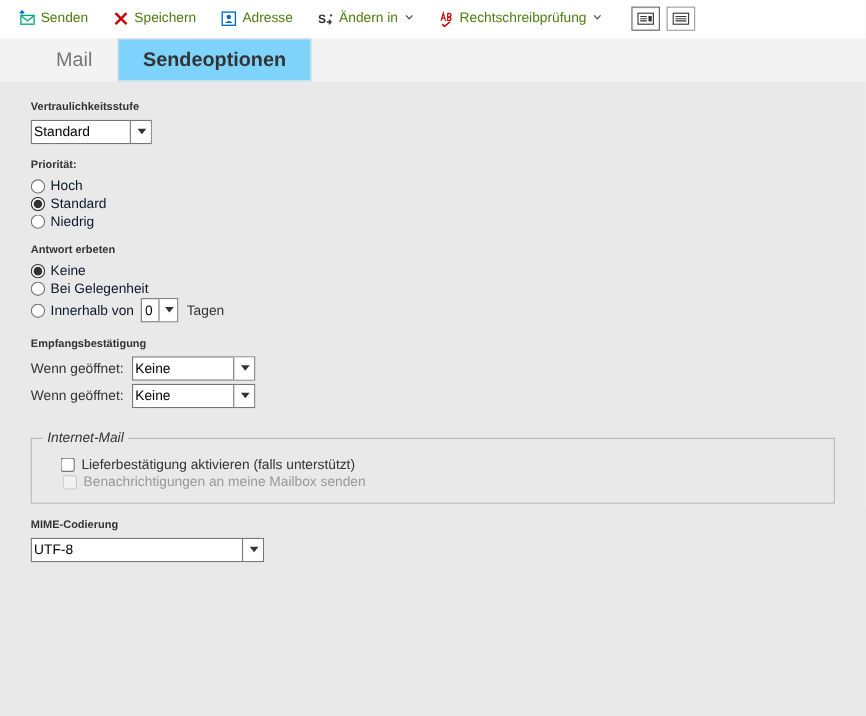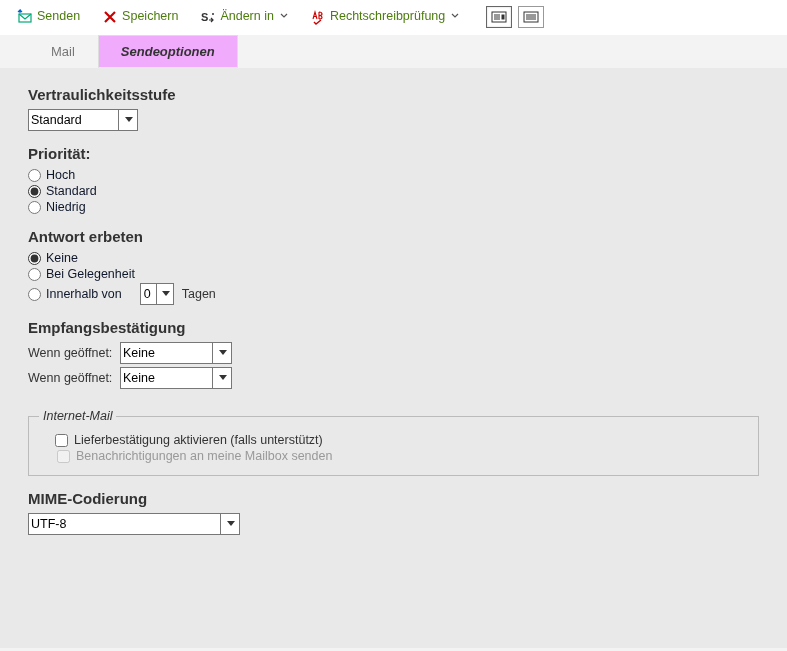--- a/index.html
+++ b/index.html
@@ -6,39 +6,39 @@
 body { font-family: "Segoe UI", Arial, sans-serif; font-size: 12.5px; background: #f3f3f3; color: #333; width: 787px; height: 651px; overflow: hidden; }
 
 .toolbar { display: flex; align-items: center; padding: 4px 8px; background: #fff; gap: 4px; border-bottom: 1px solid #fff; }
 .tb-btn { display: flex; gap: 4px; padding: 4px 8px; cursor: pointer; border: 1px solid transparent; background: transparent; font-size: 12.5px; color: #4d7c0f; }
 .tb-icon { width: 16px; height: 16px; display: flex; align-items: center; justify-content: center; }
 .tb-drop { width: 8px; height: 8px; margin-left: 2px; }
 .tb-view { border: 1px solid #999; padding: 2px 4px; margin-left: 2px; }
 .tb-view.active { background: #fff; border: 1px solid #666; box-shadow: inset 0 0 2px rgba(0,0,0,0.2); }
 
 .tabbar { display: flex; padding: 0 28px; background: #f3f3f3; position: relative; top: 0; }
-.tab { padding: 8px 22px; color: #777; cursor: pointer; border: 1px solid transparent; border-bottom: none; background: transparent; font-size: 13px; text-align: center; }
-.tab.active { background: #f0abfc; color: #333; font-weight: 600; border: 1px solid #ddd; border-bottom: 1px solid #e9e9e9; font-style: italic; }
+.tab { padding: 8px 22px; color: #777; cursor: pointer; border: 1px solid transparent; border-bottom: none; background: transparent; font-size: 18px; text-align: center; }
+.tab.active { background: #7dd3fc; color: #333; font-weight: 600; border: 1px solid #ddd; border-bottom: 1px solid #e9e9e9; }
 
 .panel { padding: 12px 28px 28px 28px; background: #e9e9e9; height: 580px; }
 
-.section-label { font-weight: 600; color: #333; margin-top: 14px; margin-bottom: 6px; font-size: 15px; }
+.section-label { font-weight: 600; color: #333; margin-top: 14px; margin-bottom: 6px; font-size: 10px; }
 .section-label.first { margin-top: 6px; }
 
 .sel { border: 1px solid #777; background: #fff; font-size: 12.5px; height: 22px; padding: 1px 2px; appearance: none; }
 .sel-wrap { position: relative; display: inline-block; }
 .sel-wrap::after { content: ""; position: absolute; right: 1px; top: 1px; bottom: 1px; width: 18px; background: #fff; border-left: 1px solid #777; pointer-events: none; }
 .sel-wrap::before { content: ""; position: absolute; right: 5px; top: 8px; width: 0; height: 0; border-left: 4px solid transparent; border-right: 4px solid transparent; border-top: 5px solid #333; z-index: 2; pointer-events: none; }
 .sel-wrap .sel { padding-right: 22px; }
 
 .radio-row { display: flex; align-items: center; gap: 2px; margin: 2px 0; }
 .radio-row input[type=radio] { margin-right: 3px; accent-color: #333; }
 .radio-row label { font-size: 12.5px; color: #0f172a; }
 
-.inline-lbl { display: inline-block; margin-right: 16px; }
+.inline-lbl { display: inline-block; margin-right: 4px; }
 .kv-row { display: flex; align-items: center; margin: 3px 0; }
 .kv-row .lbl { width: 92px; }
 
 fieldset.internet { border: 1px solid #bbb; padding: 8px 10px 10px 10px; margin-top: 20px; }
 fieldset.internet legend { padding: 0 4px; color: #333; font-size: 12.5px; font-style: italic; }
 .cb-row { display: flex; align-items: flex-end; gap: 4px; margin: 2px 16px; }
 .cb-row.sub { margin-left: 18px; color: #999; }
 .cb-row.sub label { color: #999; }
 .cb-row input[type=checkbox] { margin-right: 2px; }
 
@@ -62,20 +62,30 @@
     </span>
     <span>Senden</span>
   </button>
   <button class="tb-btn">
     <span class="tb-icon">
       <svg viewBox="0 0 16 16" width="16" height="16">
           <path d="M3 3 L13 13 M13 3 L3 13" stroke="#c00" stroke-width="2.2"></path>
         </svg>
     </span>
     <span>Speichern</span>
+  </button>
+  <button class="tb-btn">
+    <span class="tb-icon">
+      <svg viewBox="0 0 16 16" width="16" height="16">
+          <rect x="2" y="2" width="12" height="12" fill="#fff" stroke="#06c" stroke-width="1.2"></rect>
+          <circle cx="8" cy="6.5" r="2" fill="#06c"></circle>
+          <path d="M4.5 12 Q8 8 11.5 12" fill="#06c"></path>
+        </svg>
+    </span>
+    <span>Adresse</span>
   </button>
   <button class="tb-btn">
     <span class="tb-icon">
       <svg viewBox="0 0 16 16" width="16" height="16">
           <text x="1" y="12" font-size="11" font-weight="bold" fill="#333">S</text>
           <path d="M9 11 L13 11 M11 9 L13 11 L11 13" stroke="#333" stroke-width="1.2" fill="none"></path>
           <circle cx="13" cy="5" r="1" fill="#333"></circle>
         </svg>
     </span>
     <span>Ändern in</span>

